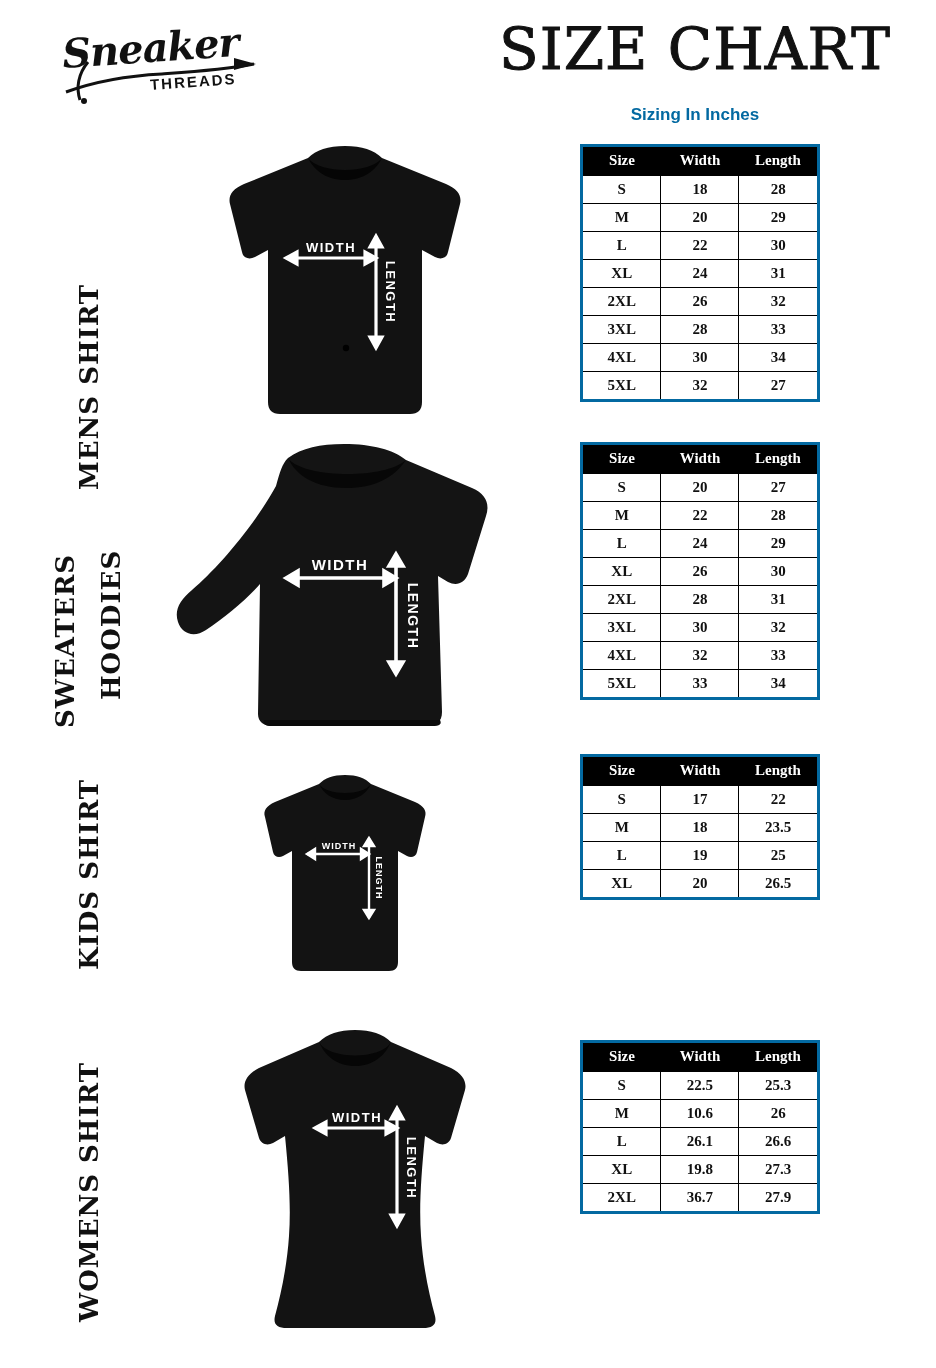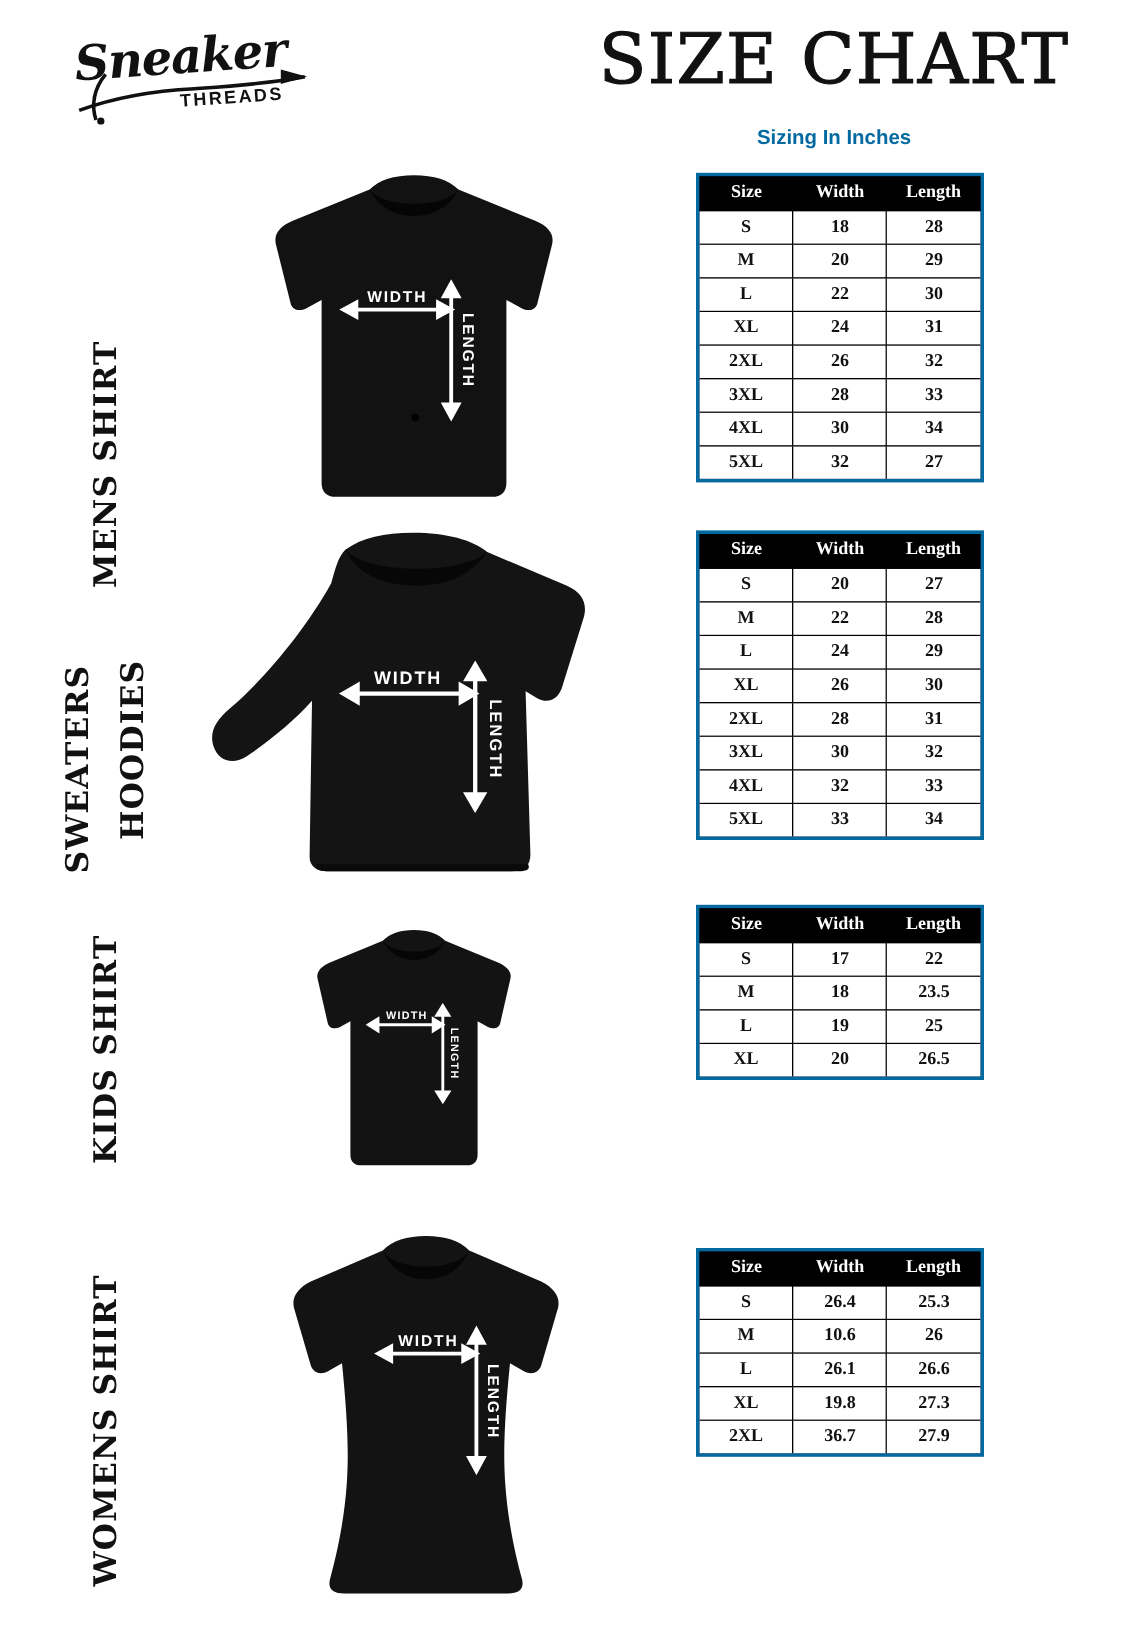--- a/index.html
+++ b/index.html
@@ -429,21 +429,21 @@
         <thead>
           <tr>
             <th class="col-size">Size</th>
             <th class="col-width">Width</th>
             <th class="col-length">Length</th>
           </tr>
         </thead>
         <tbody>
           <tr>
             <td>S</td>
-            <td>26.4</td>
+            <td>22.5</td>
             <td>25.3</td>
           </tr>
           <tr>
             <td>M</td>
             <td>10.6</td>
             <td>26</td>
           </tr>
           <tr>
             <td>L</td>
             <td>26.1</td>

